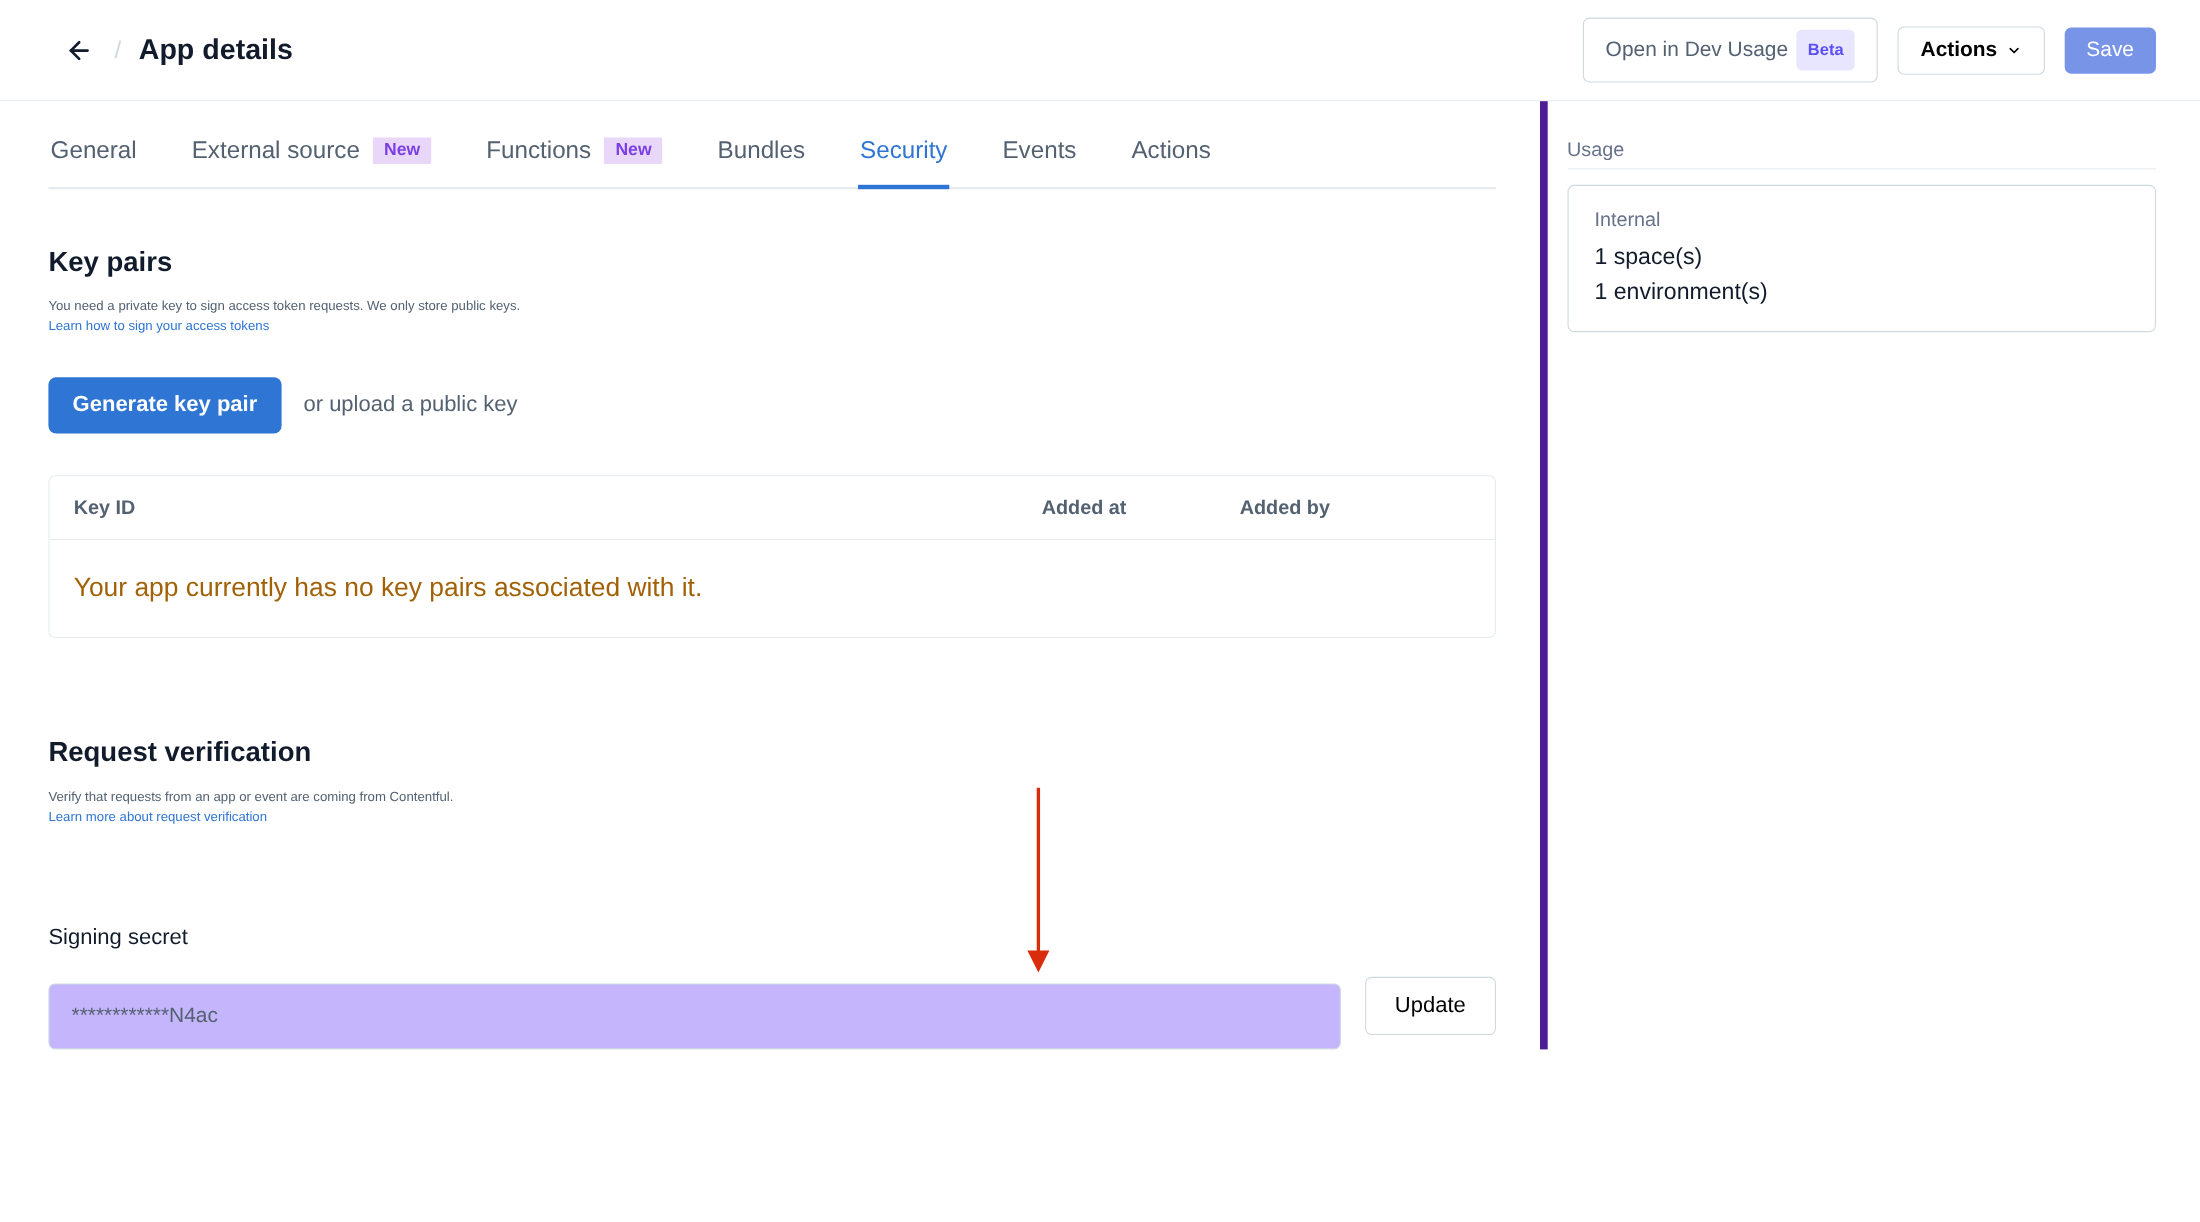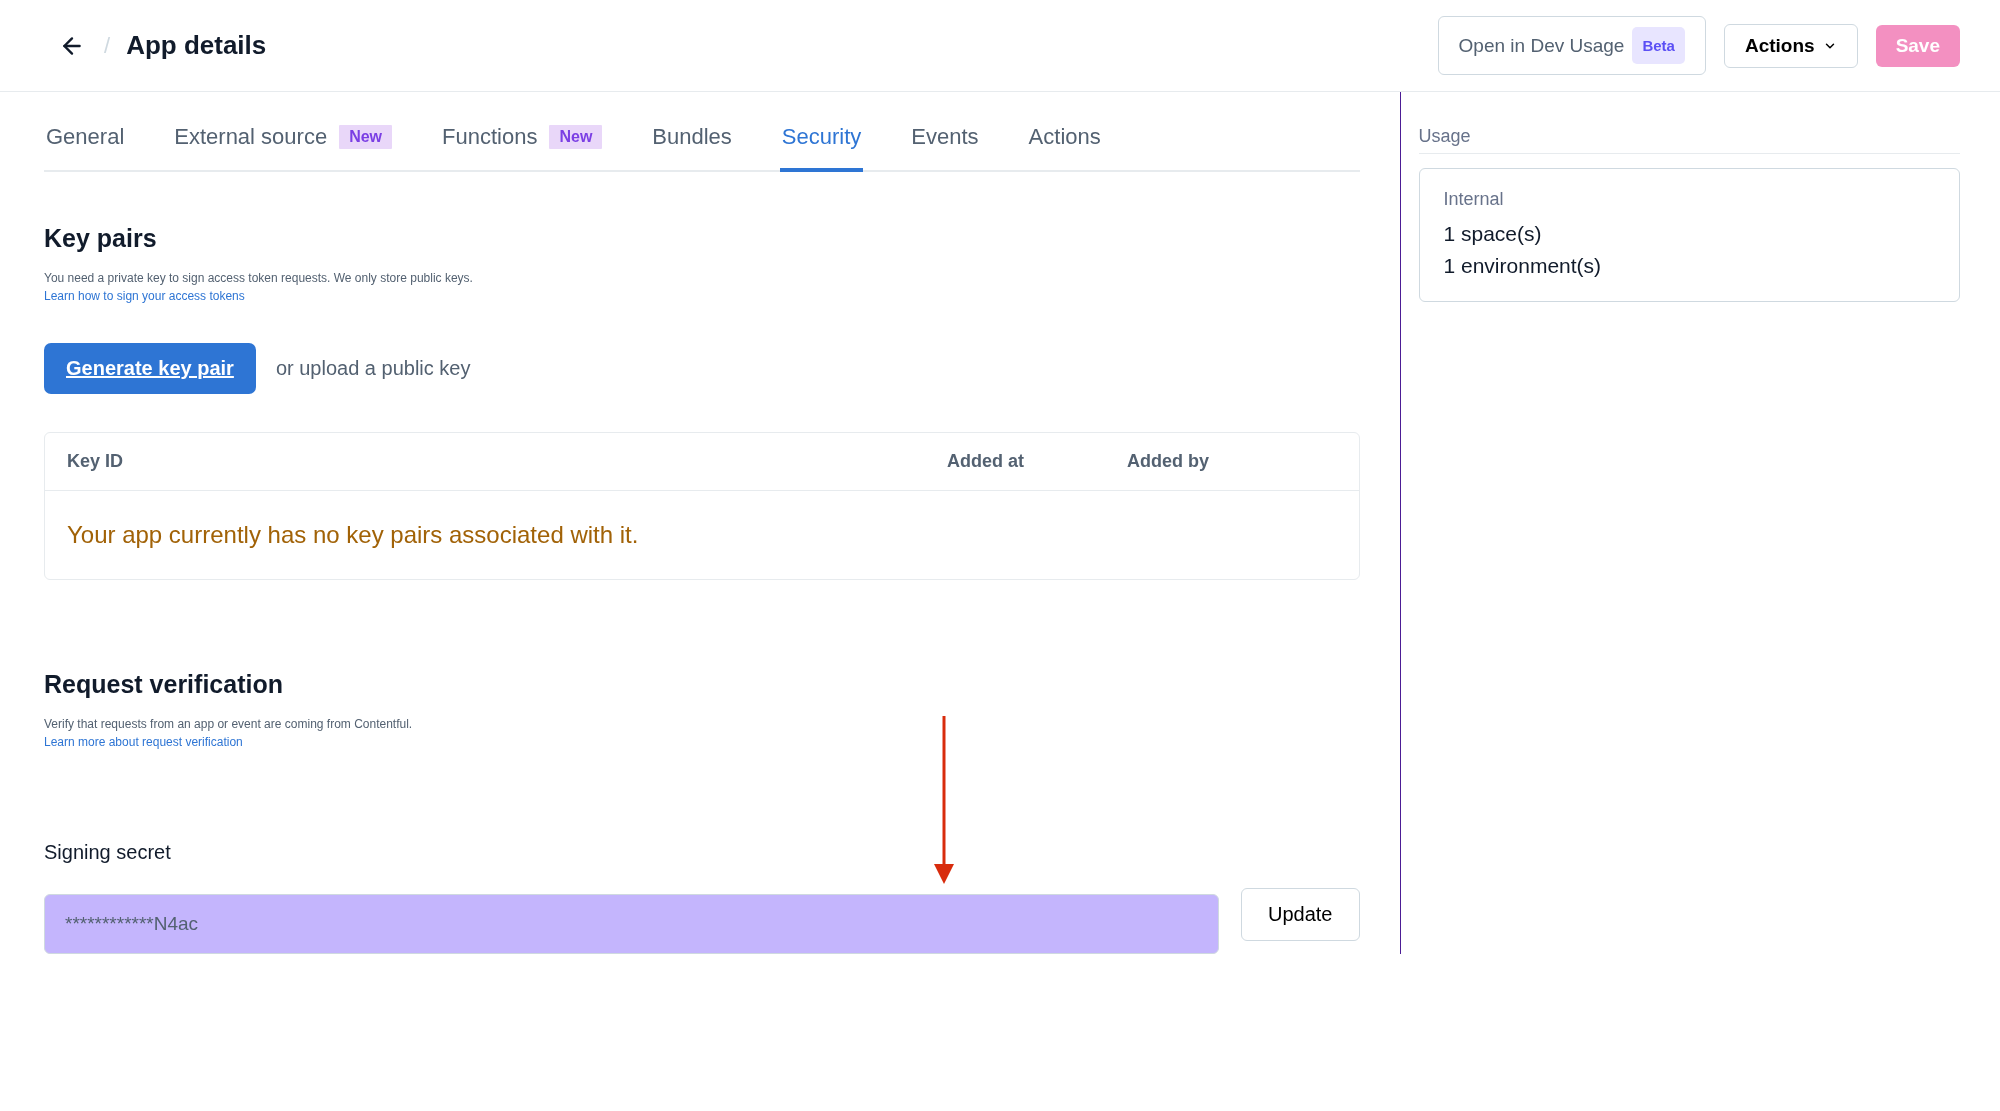--- a/index.html
+++ b/index.html
@@ -22,36 +22,36 @@
   }
   .topbar-left { display: flex; align-items: center; gap: 16px; }
   .back-btn { width: 32px; height: 32px; display:flex; align-items:center; justify-content:center; cursor:pointer; color:#111b2b;}
   .slash { color:#cfd9e0; font-size:22px; }
   .page-title { font-size: 26px; font-weight: 700; color:#111b2b;}
   .topbar-right { display:flex; align-items:center; gap:18px; }
   .btn { border-radius:6px; font-size:19px; font-weight:500; padding: 10px 20px; display:flex; align-items:center; gap:8px; cursor:pointer; border:1px solid #cfd9e0; background:#fff;}
   .btn-devmode { color:#536171;}
   .beta-badge { background:#e8e5ff; color:#5b4ff5; font-size:15px; font-weight:600; padding:10px 10px; border-radius:5px;}
   .btn-actions { font-weight:600; }
-  .btn-save { background:#ec4899; opacity:0.6; border:none; color:#fff; font-weight:700;}
+  .btn-save { background:#1d4ed8; opacity:0.6; border:none; color:#fff; font-weight:400;}
   .chev { width:14px; height:14px; }
   .layout { display:flex; }
   .main { flex:1; padding: 0 40px 0 44px; }
-  .aside { width:640px; padding: 34px 40px 0 18px; border-left:1px solid #4c1d95; }
+  .aside { width:640px; padding: 34px 40px 0 18px; border-left:7px solid #4c1d95; }
   .tabs { display:flex; align-items:center; gap:46px; border-bottom:2px solid #e7ebee; margin-top:14px; }
   .tab { font-size:22px; font-weight:500; color:#536171; padding: 18px 2px 20px; cursor:pointer; display:flex; align-items:center; gap:12px; position:relative;}
   .tab.active { color:#2e75d4; }
   .tab.active::after { content:""; position:absolute; left:0; right:0; bottom:-2px; height:4px; background:#2e75d4; }
   .new-badge { background:#e9d7f9; color:#7b3fe4; font-size:16px; font-weight:600; padding:3px 10px; border-radius:1px;}
   .section { margin-top:52px; position:relative;}
   .section h2 { font-size:25px; font-weight:700; color:#111b2b; margin-bottom:16px;}
   .section p { font-size:12px; color:#536171; line-height:1.5;}
   .link { color:#2e75d4; cursor:pointer;}
   .keypair-actions { display:flex; align-items:center; gap:20px; margin-top:38px; }
-  .btn-primary { background:#2e75d4; color:#fff; font-weight:600; border:none; padding:14px 22px; font-size:20px; border-radius:7px;text-decoration:underline;}
+  .btn-primary { background:#2e75d4; color:#fff; font-weight:600; border:none; padding:14px 22px; font-size:20px; border-radius:7px;}
   .alt-text { font-size:20px; color:#536171;}
   .table { border:1px solid #e7ebee; border-radius:6px; margin-top:38px; }
   .thead { display:flex; padding: 18px 22px; border-bottom:1px solid #e7ebee;}
   .th { font-size:18px; font-weight:600; color:#536171;}
   .th-keyid { flex: 0 0 880px;}
   .th-added-at { flex:0 0 180px;}
   .th-added-by { flex:1;}
   .tbody-empty { padding: 30px 22px; font-size:24px; color:#a16207;}
   .aside-title { font-size:18px; color:#67728a; margin-bottom:14px; border-bottom:1px solid #e7ebee; padding-bottom:6px;}
   .usage-card { border:1px solid #cfd9e0; border-radius:6px; padding:20px 24px;}

